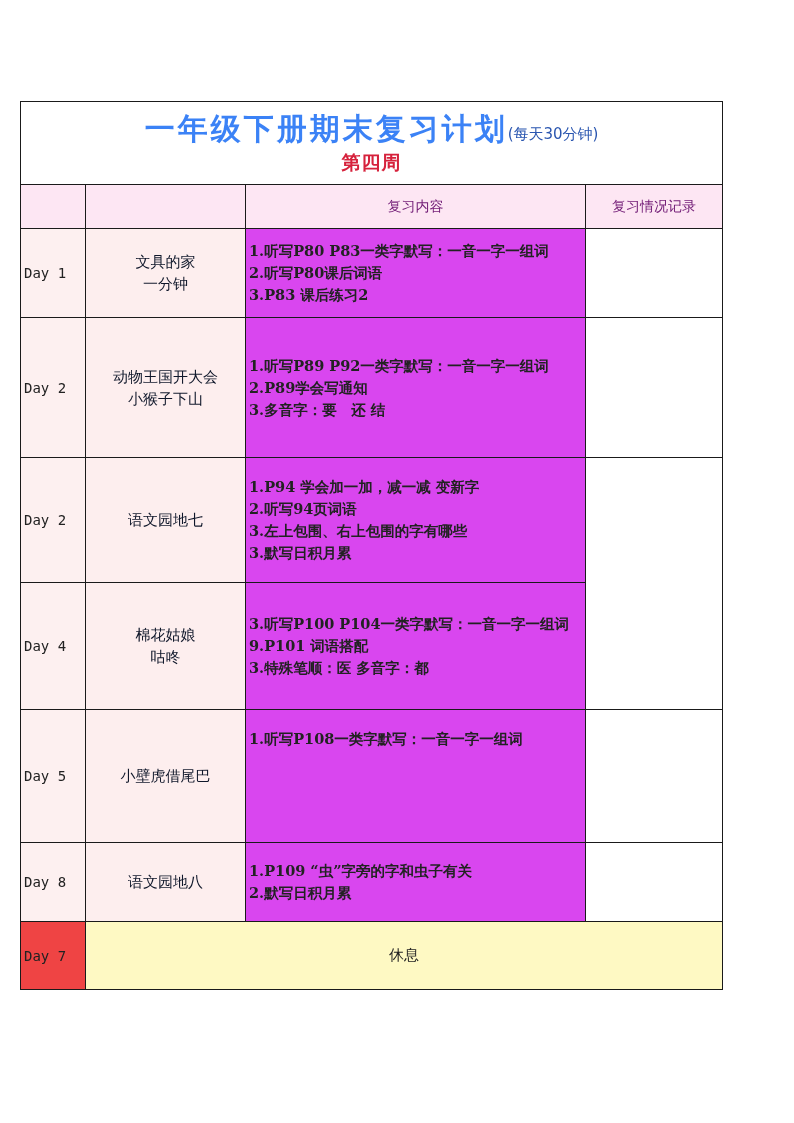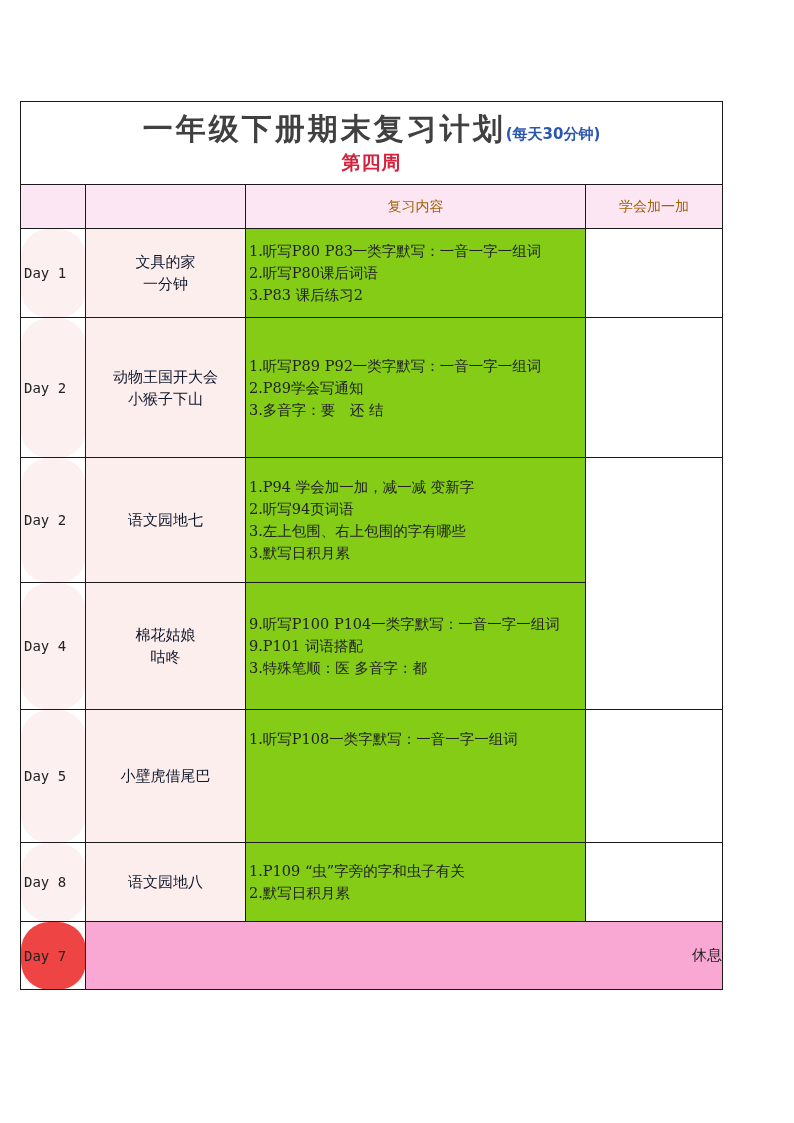--- a/index.html
+++ b/index.html
@@ -43,93 +43,93 @@
     }
     .title-line {
       display: block;
       line-height: 1;
       margin-top: 4px;
     }
     .title-main {
       font-family: "DejaVu Sans", "Liberation Sans", sans-serif;
       font-weight: bold;
       font-size: 30px;
-      color: #404040;
+      color: #3b82f6;
       letter-spacing: 3px;
     }
     .title-sub {
       font-family: "DejaVu Sans", "Liberation Sans", sans-serif;
       font-size: 15px;
       color: #2a56b0;
       letter-spacing: 0;
-      font-weight: bold;
+      font-weight: normal;
     }
     .week-label {
       display: block;
       margin-top: 6px;
       font-family: "DejaVu Sans", "Liberation Sans", sans-serif;
       font-weight: bold;
       font-size: 19px;
       color: #d6223c;
       letter-spacing: 1px;
       text-align: center;
     }
 
     tr.header-row td {
       height: 43px;
       background: #fde6f3;
       text-align: center;
       font-family: "DejaVu Sans", "Liberation Sans", sans-serif;
       font-size: 14px;
-      color: #a16207;
+      color: #701a75;
     }
 
     .day-cell {
       background: #fdf0f0;
       font-family: "DejaVu Sans Mono", "Liberation Mono", monospace;
       font-size: 14px;
       padding-left: 3px !important;
       text-align: left;
       color: #222;
-      border-radius: 28px;
     }
     .topic-cell {
       background: #fdeeee;
       text-align: center;
       font-family: "DejaVu Sans", "Liberation Sans", sans-serif;
       font-size: 15px;
       line-height: 22px;
       color: #0f172a;
     }
     .topic-line { display: block; }
     .content-cell {
-      background: #84cc16;
+      background: #d946ef;
       font-family: "DejaVu Serif", "Liberation Serif", serif;
       font-size: 14.5px;
       line-height: 22px;
       padding-left: 3px !important;
       padding-right: 2px !important;
       color: #222;
+      font-weight: bold;
     }
     .content-cell.top { vertical-align: top; padding-top: 18px !important; }
     .content-line { display: block; word-break: break-all; }
     .record-cell { background: #ffffff; }
 
     tr.r1 td { height: 88px; }
     tr.r2 td { height: 139px; }
     tr.r3 td { height: 124px; }
     tr.r4 td { height: 126px; }
     tr.r5 td { height: 114px; margin-left: 16px; }
     tr.r6 td { height: 78px; }
     tr.r7 td { height: 67px; }
 
     tr.r7 .day-cell { background: #ef4444; }
     .rest-cell {
-      background: #f9a8d4;
-      text-align: right;
+      background: #fef9c3;
+      text-align: center;
       font-family: "DejaVu Sans", "Liberation Sans", sans-serif;
       font-size: 15px;
       color: #222;
     }
   </style>
 </head>
 <body>
 
 <div class="sheet">
   <table class="plan">
@@ -147,21 +147,21 @@
             <span class="title-main">一年级下册期末复习计划</span><span class="title-sub">(每天30分钟)</span>
           </span>
           <span class="week-label">第四周</span>
         </td>
       </tr>
 
       <tr class="header-row">
         <td></td>
         <td></td>
         <td>复习内容</td>
-        <td>学会加一加</td>
+        <td>复习情况记录</td>
       </tr>
 
       <tr class="r1">
         <td class="day-cell">Day 1</td>
         <td class="topic-cell">
           <span class="topic-line">文具的家</span>
           <span class="topic-line">一分钟</span>
         </td>
         <td class="content-cell">
           <span class="content-line">1.听写P80 P83一类字默写：一音一字一组词</span>
@@ -199,21 +199,21 @@
         <td class="record-cell" rowspan="2"></td>
       </tr>
 
       <tr class="r4">
         <td class="day-cell">Day 4</td>
         <td class="topic-cell">
           <span class="topic-line">棉花姑娘</span>
           <span class="topic-line">咕咚</span>
         </td>
         <td class="content-cell">
-          <span class="content-line">9.听写P100 P104一类字默写：一音一字一组词</span>
+          <span class="content-line">3.听写P100 P104一类字默写：一音一字一组词</span>
           <span class="content-line">9.P101 词语搭配</span>
           <span class="content-line">3.特殊笔顺：医 多音字：都</span>
         </td>
       </tr>
 
       <tr class="r5">
         <td class="day-cell">Day 5</td>
         <td class="topic-cell">
           <span class="topic-line">小壁虎借尾巴</span>
         </td>

